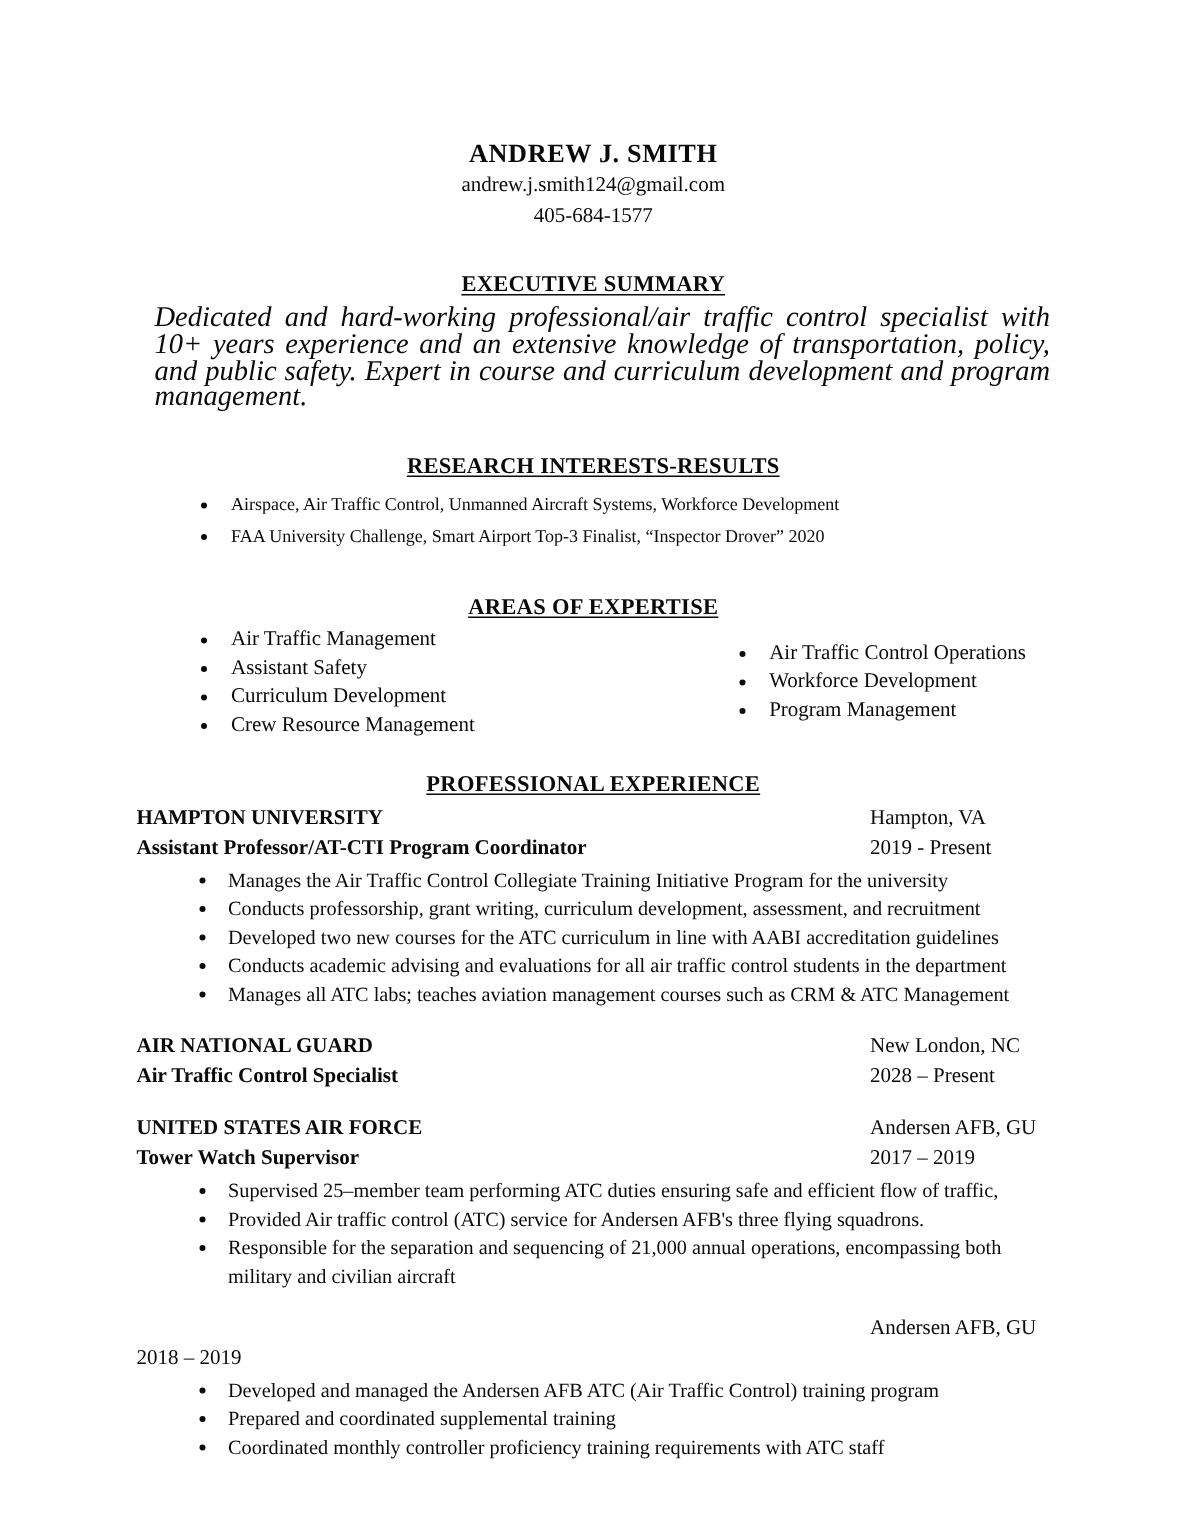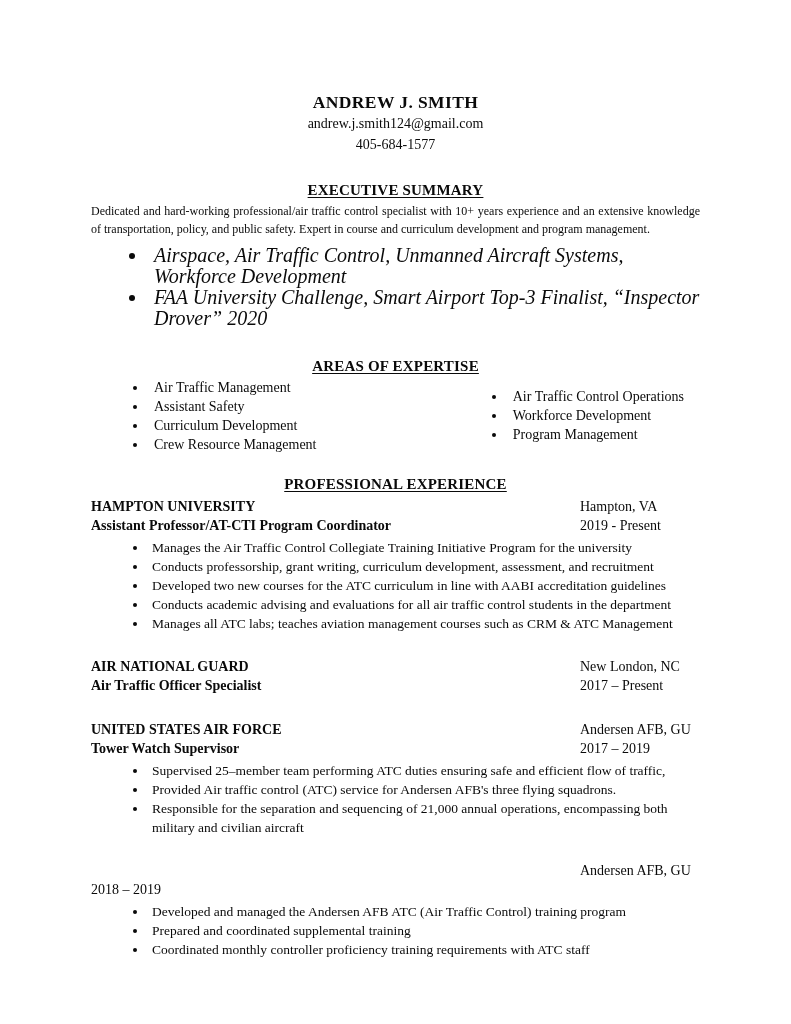--- a/index.html
+++ b/index.html
@@ -28,33 +28,33 @@
   }
   .section-title .u { text-decoration: underline; text-underline-offset: 2px; }
 
   .mt-exec { margin-top: 27px; }
   .mt-research { margin-top: 29px; }
   .mt-expertise { margin-top: 29px; }
   .mt-experience { margin-top: 22px; }
 
   
   .summary {
-    margin: 4px 0 0 0;
-    font-size: 12px; line-height: 17.8px;
+    margin: 4px 0 0 12px;
+    font-size: 19px; line-height: 17.8px;
     text-align: justify;
+    font-style: italic;
   }
 
   
   ul { margin: 0; }
   ul.big-bullets {
     margin-top: 6px;
     padding-left: 57px;
-    font-size: 20px; line-height: 21px;
+    font-size: 12px; line-height: 21px;
     list-style-type: disc;
-    font-style: italic;
   }
   ul.big-bullets li { padding-left: 6px; }
 
   
   .expertise-cols { display: flex; margin-top: 3px; }
   .expertise-cols .col-left  { flex: 0 0 64%; }
   .expertise-cols .col-right { flex: 1; padding-top: 9px; }
   .expertise-cols ul {
     padding-left: 57px; font-size: 14px; line-height: 19px;
     list-style-type: disc;
@@ -68,36 +68,37 @@
   .job-line { display: flex; justify-content: space-between; line-height: 19.5px; font-size: 14px; }
   .job-left { font-weight: bold; }
   .job-right { flex: 0 0 120px; text-align: left; font-weight: normal; }
   .org-paren { font-size: 11.5px; font-weight: bold; }
   ul.job-bullets {
     margin-top: 2px; padding-left: 57px;
     font-size: 13.5px; line-height: 19px;
     list-style-type: disc;
   }
   ul.job-bullets li { padding-left: 4px; }
-  .gap-lg { margin-top: 24px; }
+  .gap-lg { }
 </style>
 </head>
 <body>
 
 <div class="page">
 
   <div class="header">
     <div class="name">ANDREW J. SMITH</div>
     <div class="contact-line">andrew.j.smith124@gmail.com</div>
     <div class="contact-line">405-684-1577</div>
   </div>
 
   <h2 class="section-title mt-exec"><span class="u">EXECUTIVE SUMMARY</span></h2>
   <p class="summary">Dedicated and hard-working professional/air traffic control specialist with 10+ years experience and an extensive knowledge of transportation, policy, and public safety. Expert in course and curriculum development and program management.</p>
 
+  <h2 class="section-title mt-research"><span class="u">RESEARCH INTERESTS-RESULTS</span></h2>
   <ul class="big-bullets">
     <li>Airspace, Air Traffic Control, Unmanned Aircraft Systems, Workforce Development</li>
     <li>FAA University Challenge, Smart Airport Top-3 Finalist, “Inspector Drover” 2020</li>
   </ul>
 
   <h2 class="section-title mt-expertise"><span class="u">AREAS OF EXPERTISE</span></h2>
   <div class="expertise-cols">
     <div class="col-left">
       <ul>
         <li>Air Traffic Management</li>
@@ -134,22 +135,22 @@
       <li>Manages all ATC labs; teaches aviation management courses such as CRM &amp; ATC Management</li>
     </ul>
   </div>
 
   <div class="job gap-lg">
     <div class="job-line">
       <span class="job-left">AIR NATIONAL GUARD</span>
       <span class="job-right">New London, NC</span>
     </div>
     <div class="job-line">
-      <span class="job-left">Air Traffic Officer Specialist</span>
-      <span class="job-right">2017 – Present</span>
+      <span class="job-left">Air Traffic Control Specialist</span>
+      <span class="job-right">2028 – Present</span>
     </div>
   </div>
 
   <div class="job gap-lg">
     <div class="job-line">
       <span class="job-left">UNITED STATES AIR FORCE</span>
       <span class="job-right">Andersen AFB, GU</span>
     </div>
     <div class="job-line">
       <span class="job-left">Tower Watch Supervisor</span>

